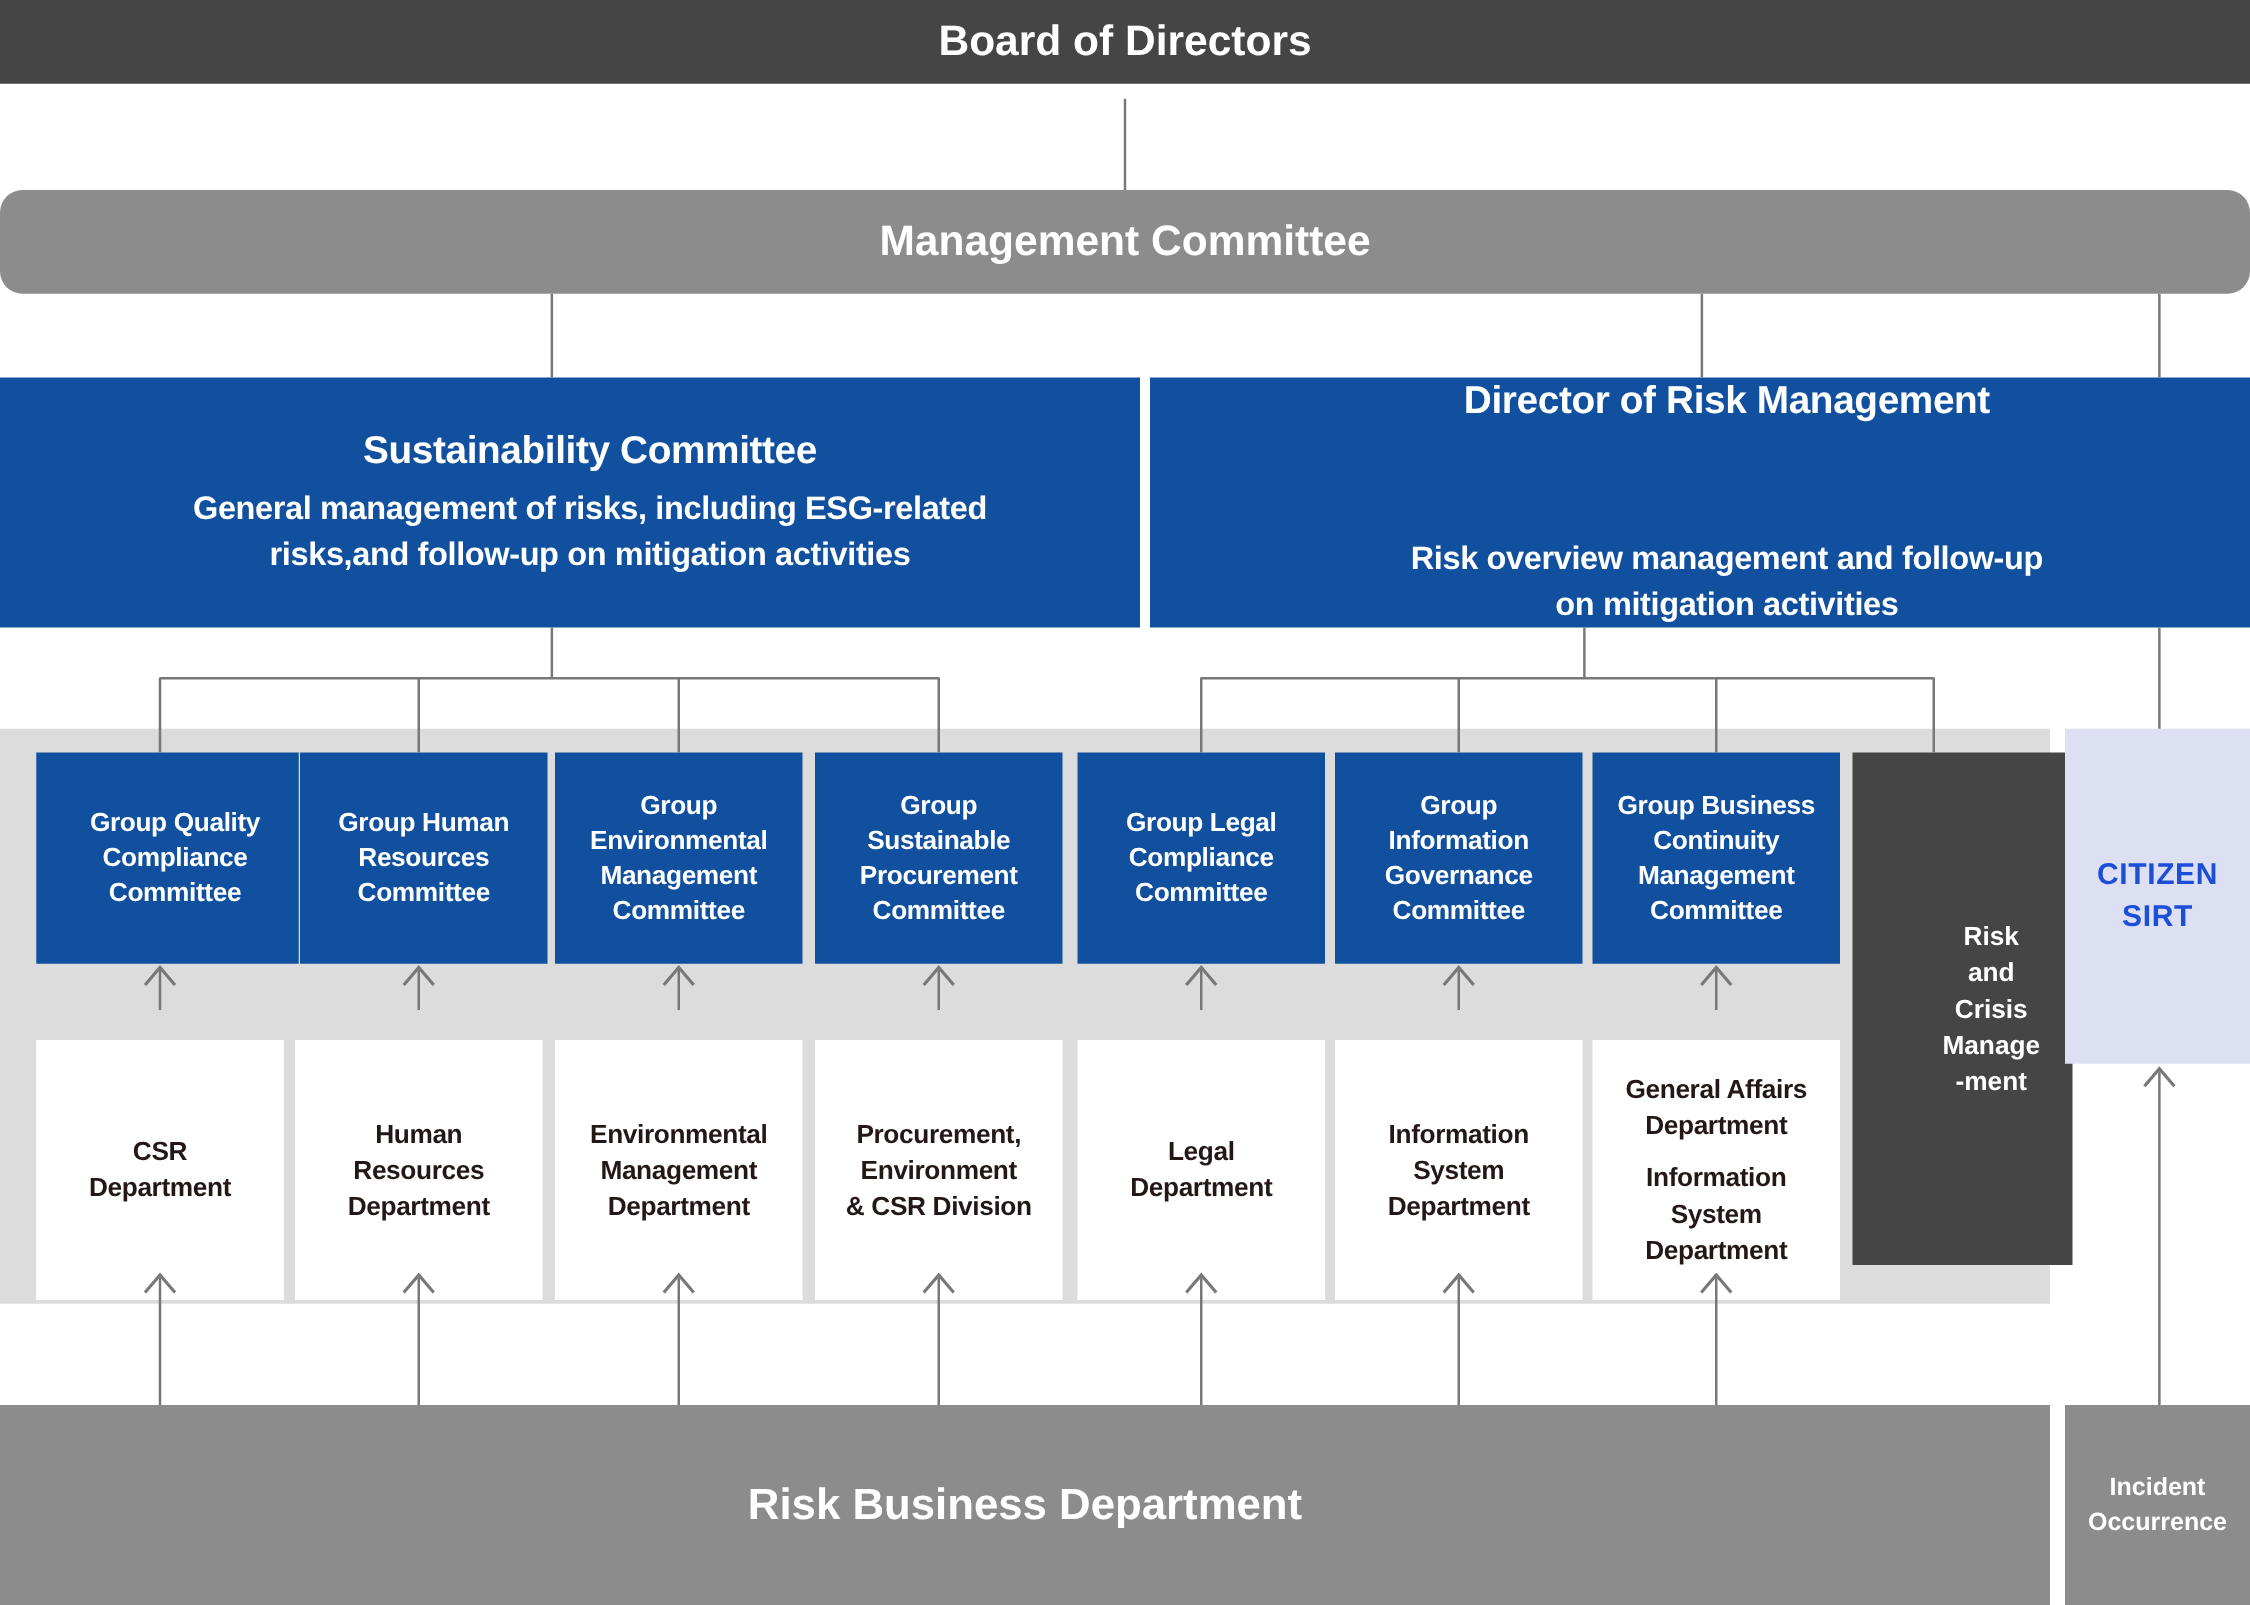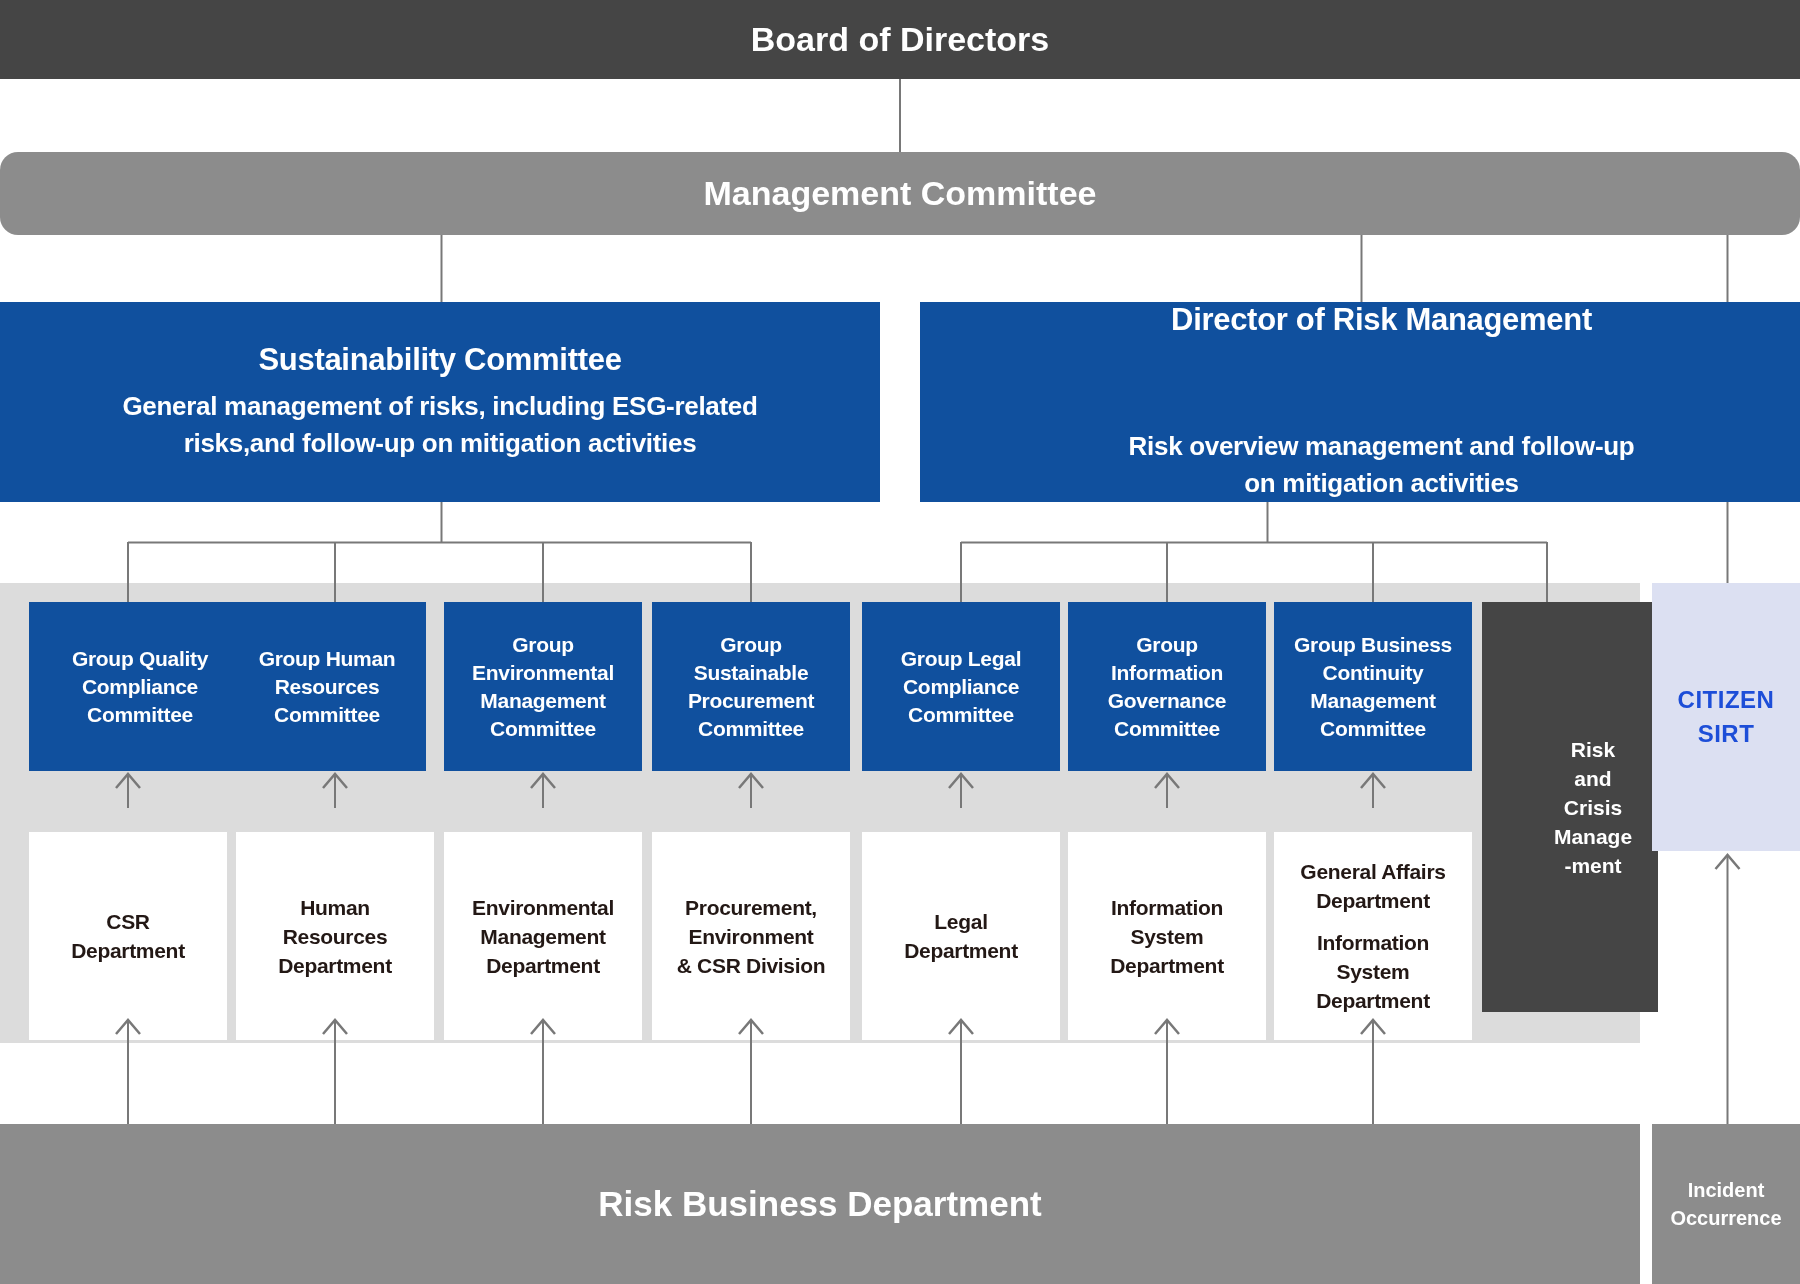--- a/index.html
+++ b/index.html
@@ -4,27 +4,27 @@
 <style>
   html,body{margin:0;padding:0;background:#ffffff;}
   .canvas{
     position:relative;width:1800px;height:1284px;background:#ffffff;
     font-family:"Liberation Sans", sans-serif;overflow:hidden;
   }
   .pre{white-space:pre-line;}
   
   .bar{position:absolute;display:flex;align-items:center;justify-content:center;
        color:#ffffff;font-weight:bold;text-align:center;}
-  .bar.board{left:0;top:0;width:1800px;height:79px;background:#454545;font-size:34px;}
+  .bar.board{left:0;top:0;width:1800px;height:67px;background:#454545;font-size:34px;}
   .bar.mgmt{left:0;top:152px;width:1800px;height:83px;background:#8c8c8c;font-size:34px;border-radius:18px;}
   .bar.inherent{left:0;top:1124px;width:1640px;height:160px;background:#8c8c8c;font-size:35px;}
   
   .bigbox{position:absolute;top:302px;height:200px;background:#10509e;color:#ffffff;
           display:flex;flex-direction:column;align-items:center;justify-content:center;text-align:center;}
-  .bigbox.sustain{left:0;width:880px;}
+  .bigbox.sustain{left:0;width:880px;padding-left:32px;}
   .bigbox.director{left:920px;width:923px;justify-content:space-between;}
   .bigtitle{font-size:31px;font-weight:bold;margin-bottom:10px;letter-spacing:-.3px;}
   .bigsub{font-size:26px;font-weight:bold;line-height:37px;letter-spacing:-.3px;}
   
   .panel{position:absolute;left:0;top:583px;width:1640px;height:460px;background:#dcdcdc;}
   .com-box{position:absolute;top:19px;height:169px;width:198px;background:#10509e;color:#ffffff;
            display:flex;align-items:center;justify-content:center;text-align:center;
            font-size:21px;font-weight:bold;line-height:28px;letter-spacing:-.3px;}
   .dept-box{position:absolute;top:225px;height:208px;width:198px;background:#ffffff;color:#231815;
             display:flex;flex-direction:column;gap:13px;align-items:center;justify-content:center;text-align:center;
@@ -66,21 +66,21 @@
 on mitigation activities</div>
   </div>
 
   <div class="panel">
     <div id="committee-row">
         <div class="com-box" style="left: 29px; padding-left: 12px;">
           <span class="pre">Group Quality
 Compliance
 Committee</span>
         </div>
-        <div class="com-box" style="left: 228px;">
+        <div class="com-box" style="left: 240px;">
           <span class="pre">Group Human
 Resources
 Committee</span>
         </div>
         <div class="com-box" style="left: 444px;">
           <span class="pre">Group
 Environmental
 Management
 Committee</span>
         </div>

